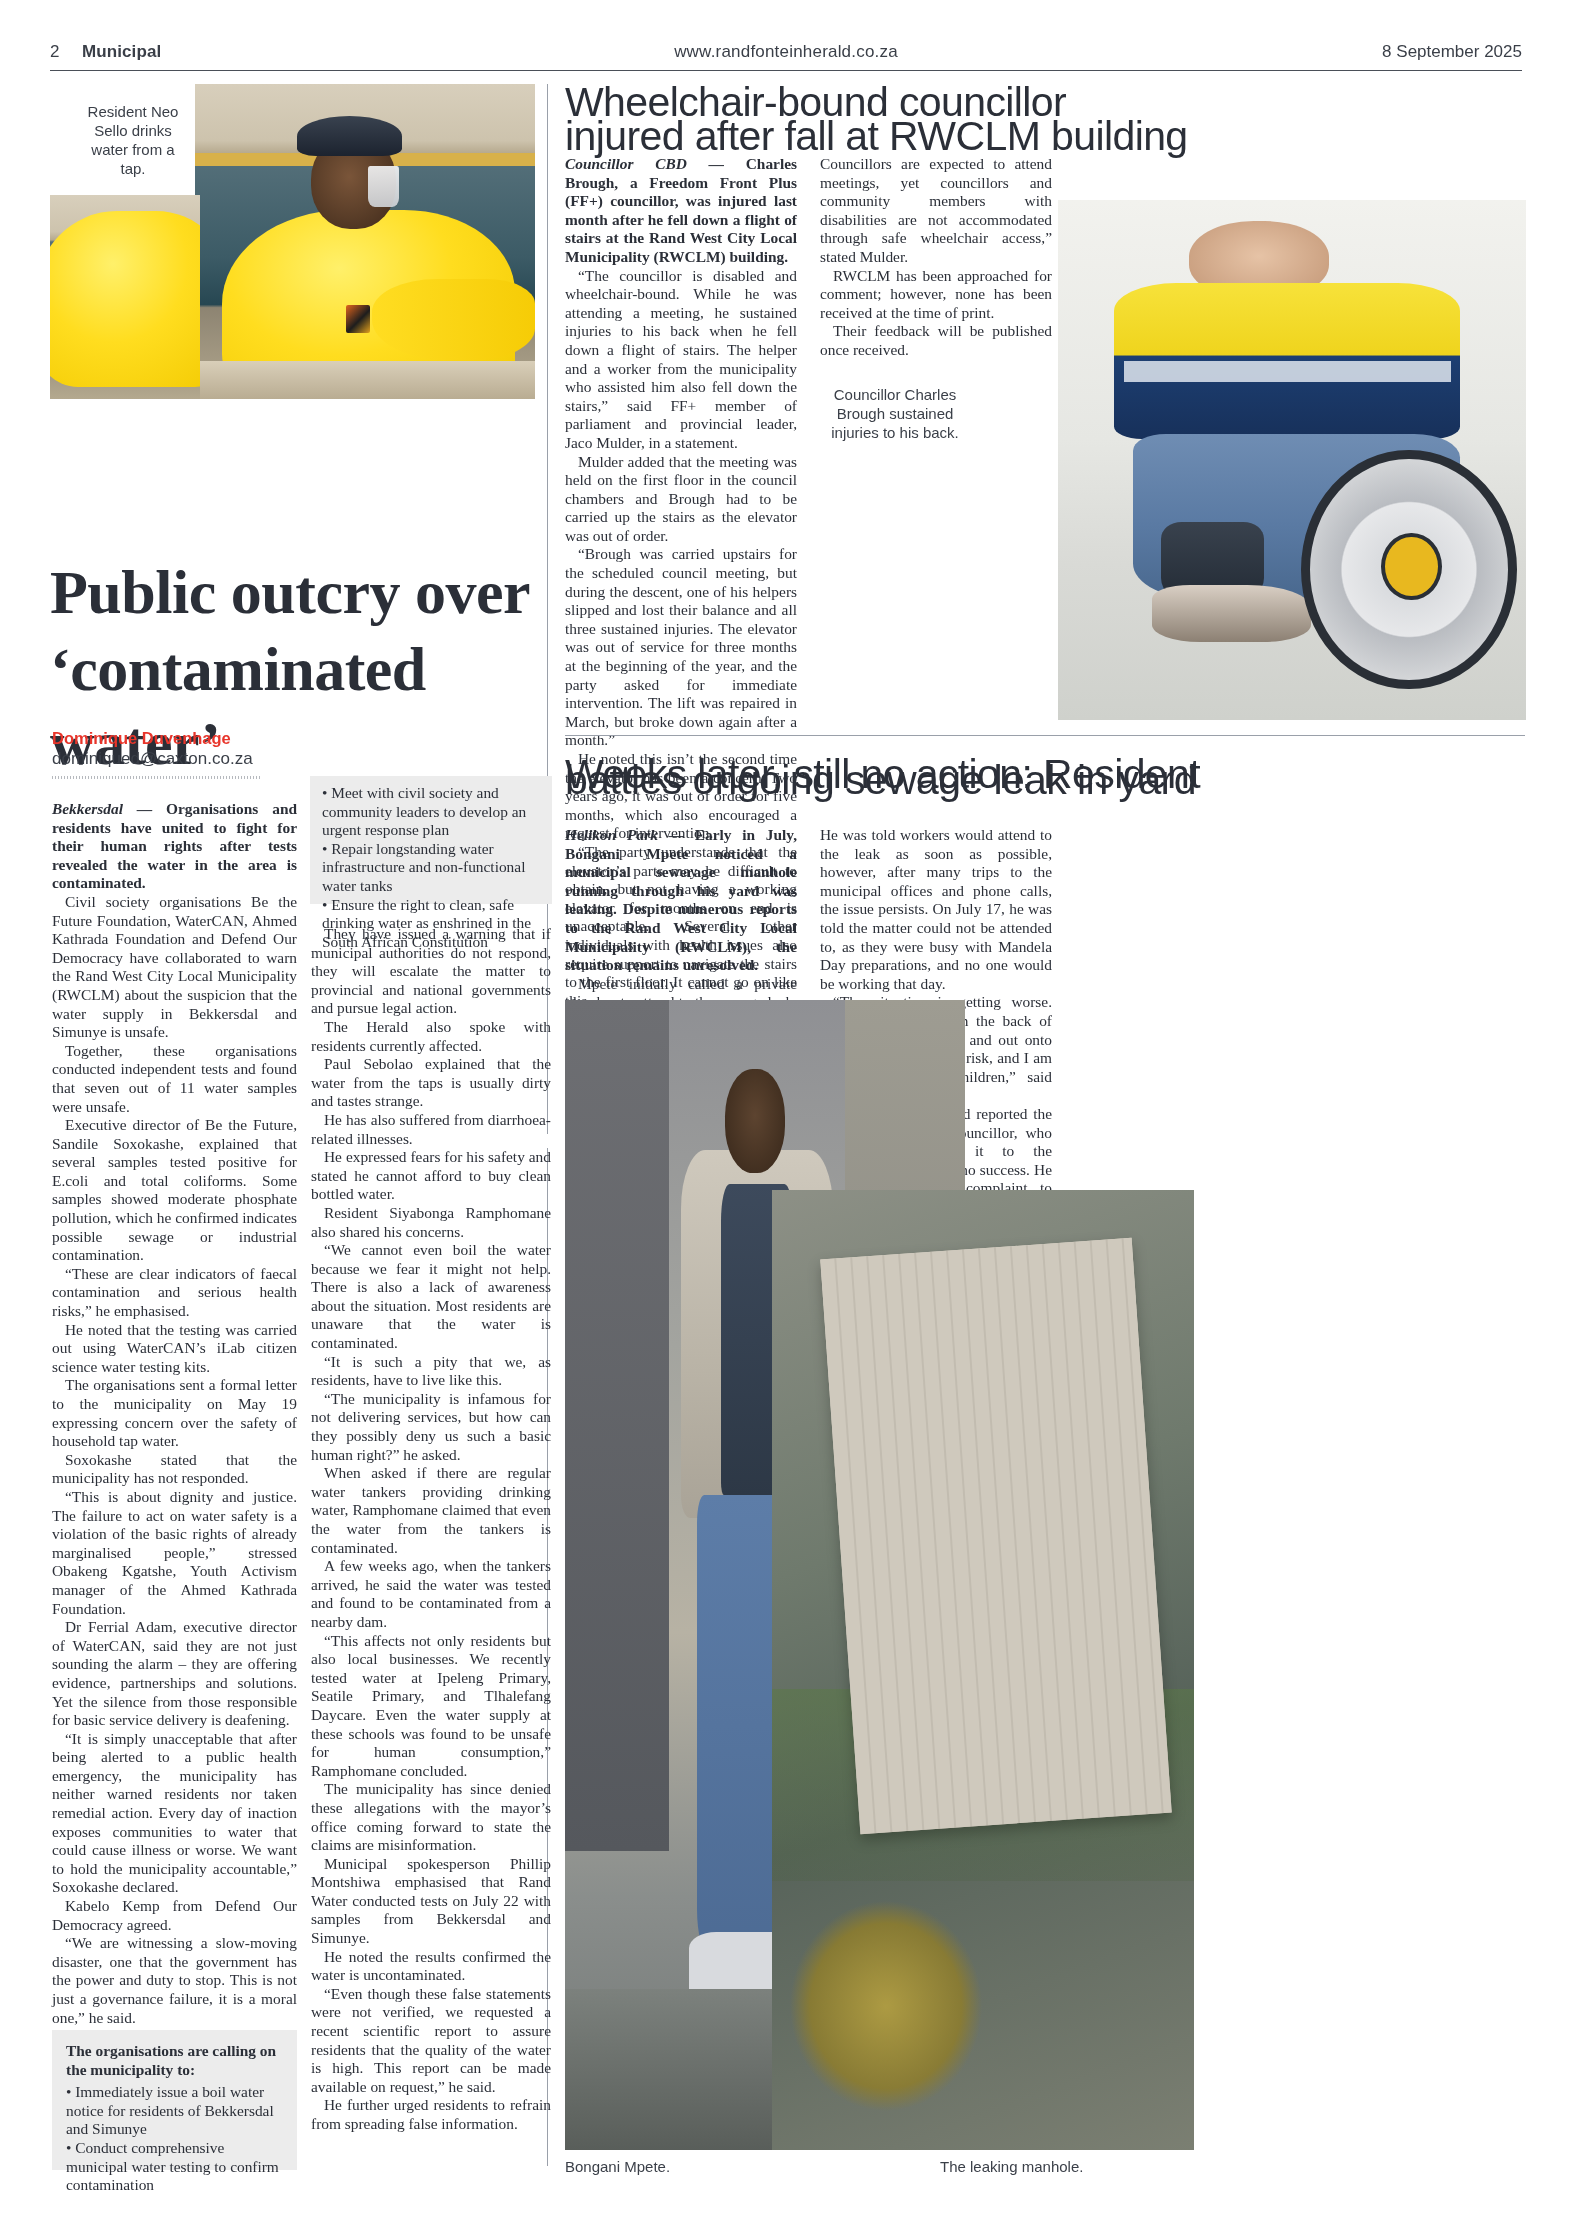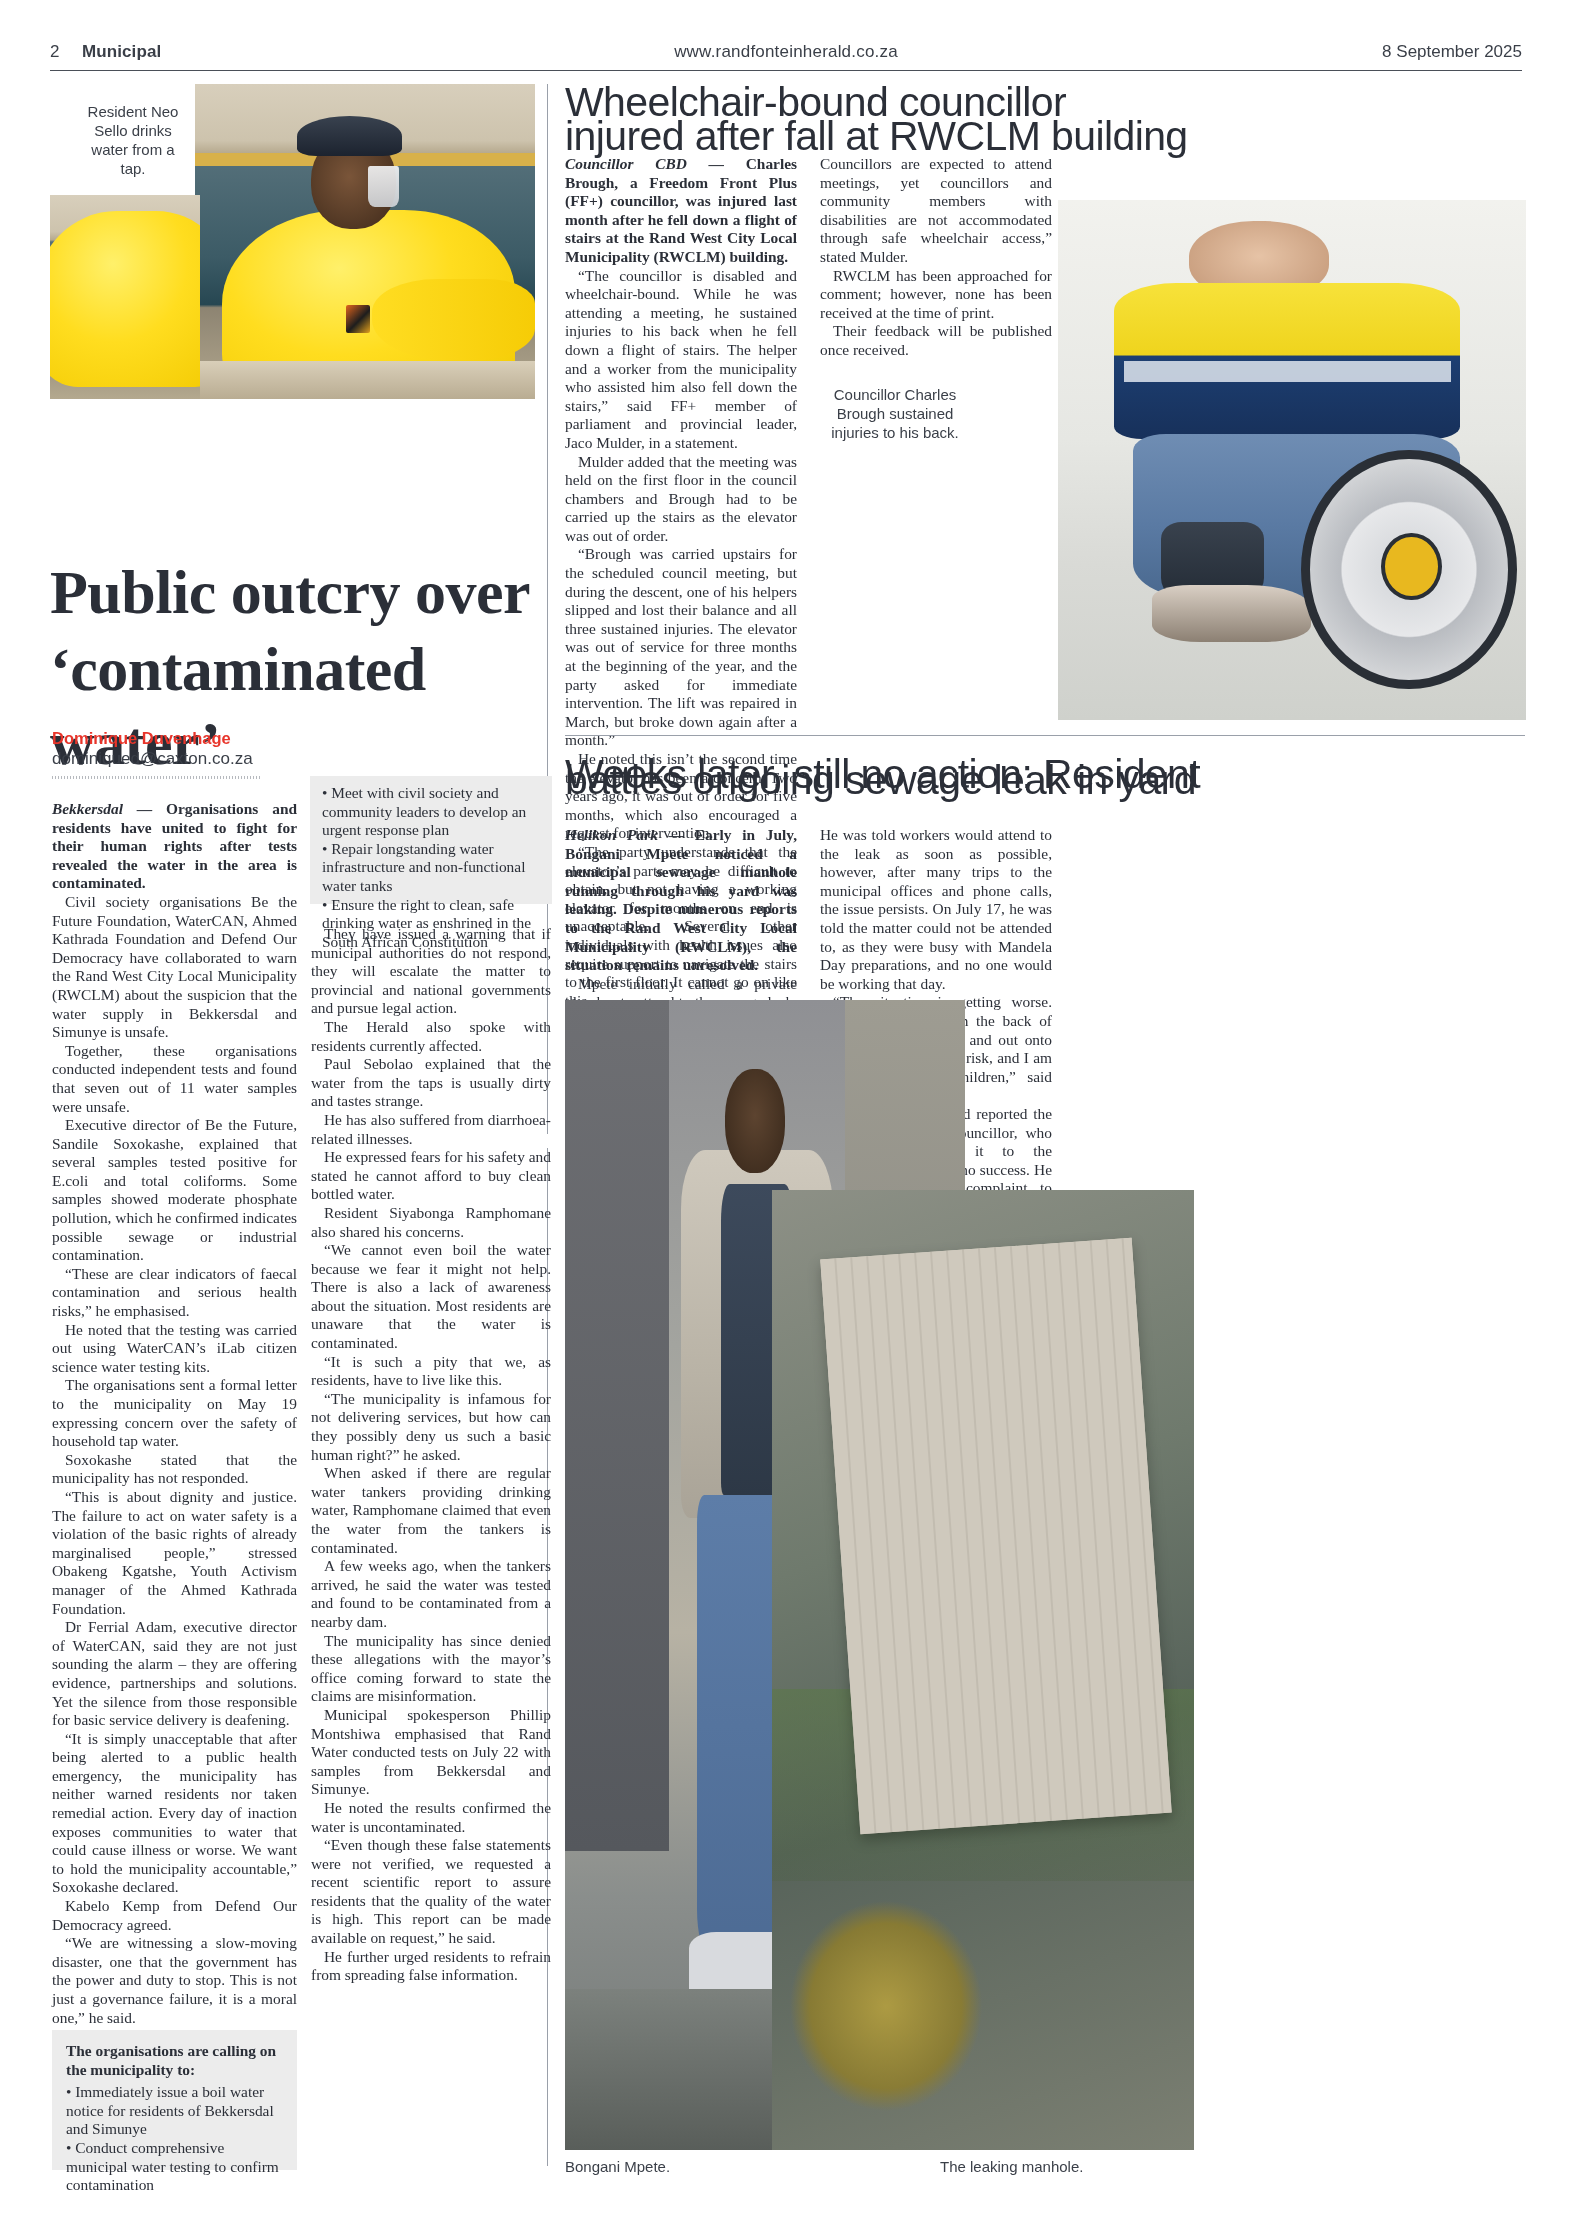--- a/index.html
+++ b/index.html
@@ -417,20 +417,21 @@
     <p>The Herald also spoke with residents currently affected.</p>
     <p>Paul Sebolao explained that the water from the taps is usually dirty and tastes strange.</p>
     <p>He has also suffered from diarrhoea-related illnesses.</p>
     <p>He expressed fears for his safety and stated he cannot afford to buy clean bottled water.</p>
     <p>Resident Siyabonga Ramphomane also shared his concerns.</p>
     <p>“We cannot even boil the water because we fear it might not help. There is also a lack of awareness about the situation. Most residents are unaware that the water is contaminated.</p>
     <p>“It is such a pity that we, as residents, have to live like this.</p>
     <p>“The municipality is infamous for not delivering services, but how can they possibly deny us such a basic human right?” he asked.</p>
     <p>When asked if there are regular water tankers providing drinking water, Ramphomane claimed that even the water from the tankers is contaminated.</p>
     <p>A few weeks ago, when the tankers arrived, he said the water was tested and found to be contaminated from a nearby dam.</p>
+    <p>“This affects not only residents but also local businesses. We recently tested water at Ipeleng Primary, Seatile Primary, and Tlhalefang Daycare. Even the water supply at these schools was found to be unsafe for human consumption,” Ramphomane concluded.</p>
     <p>The municipality has since denied these allegations with the mayor’s office coming forward to state the claims are misinformation.</p>
     <p>Municipal spokesperson Phillip Montshiwa emphasised that Rand Water conducted tests on July 22 with samples from Bekkersdal and Simunye.</p>
     <p>He noted the results confirmed the water is uncontaminated.</p>
     <p>“Even though these false statements were not verified, we requested a recent scientific report to assure residents that the quality of the water is high. This report can be made available on request,” he said.</p>
     <p>He further urged residents to refrain from spreading false information.</p>
   </div>
 
   <div class="hl-sans" style="left:565px; top:78px; width:990px; font-size:41px; line-height:48px;">Wheelchair-bound councillor</div>
   <div class="hl-sans" style="left:565px; top:112px; width:990px; font-size:41px; line-height:48px;">injured after fall at RWCLM building</div>
 

